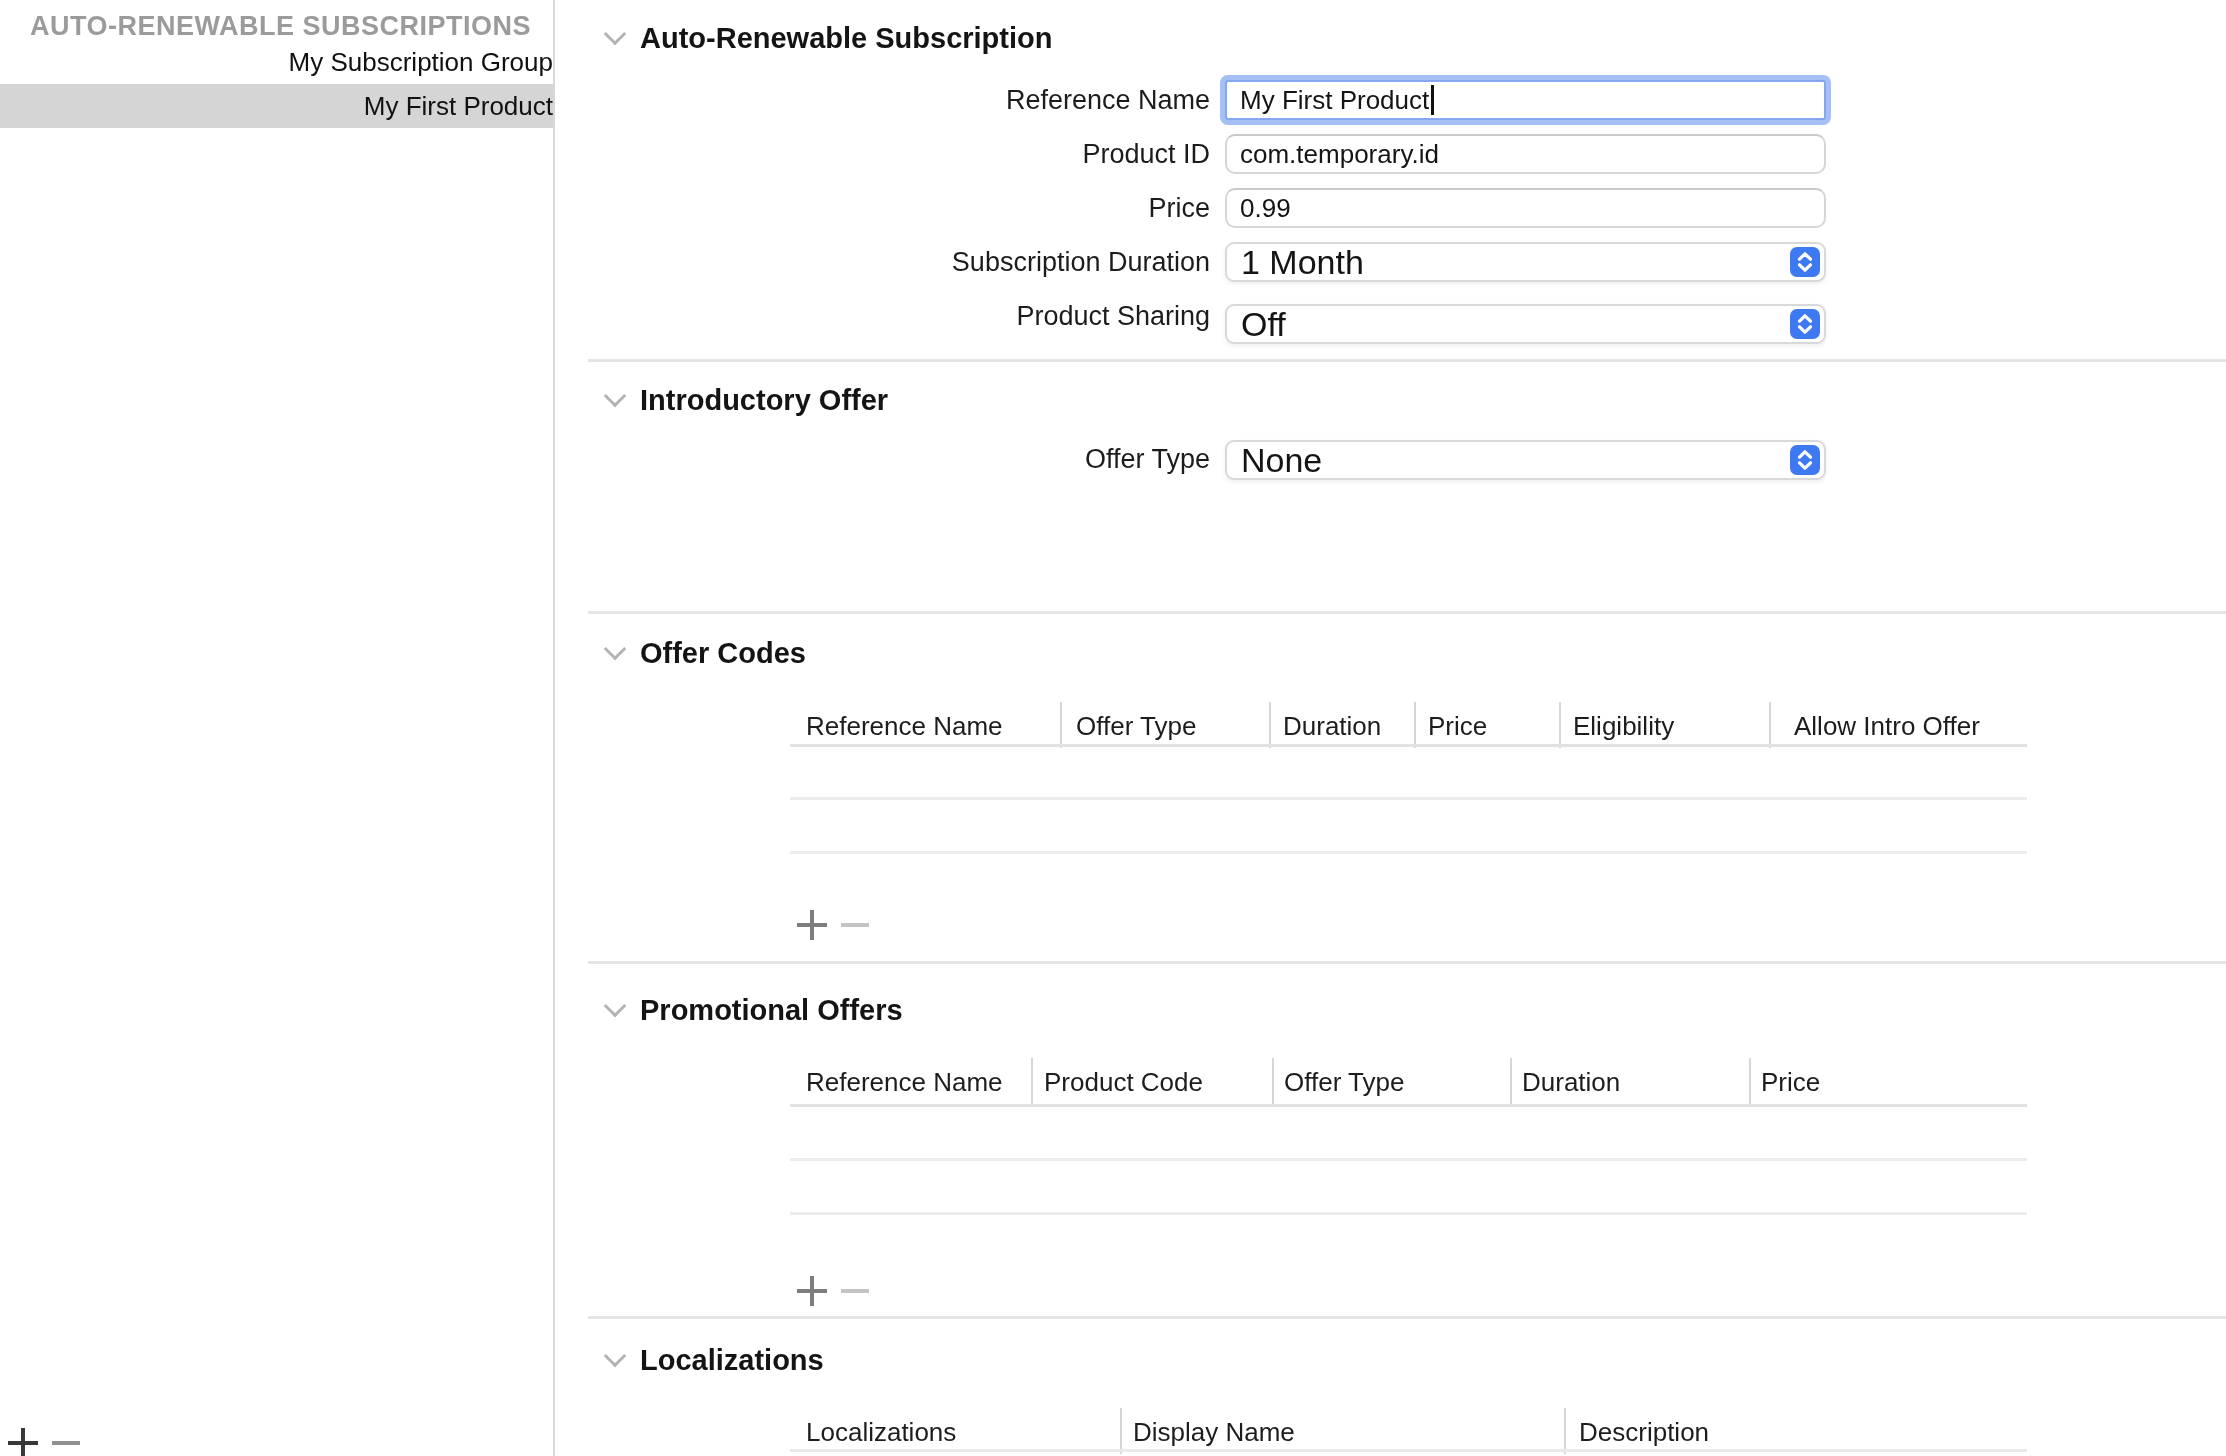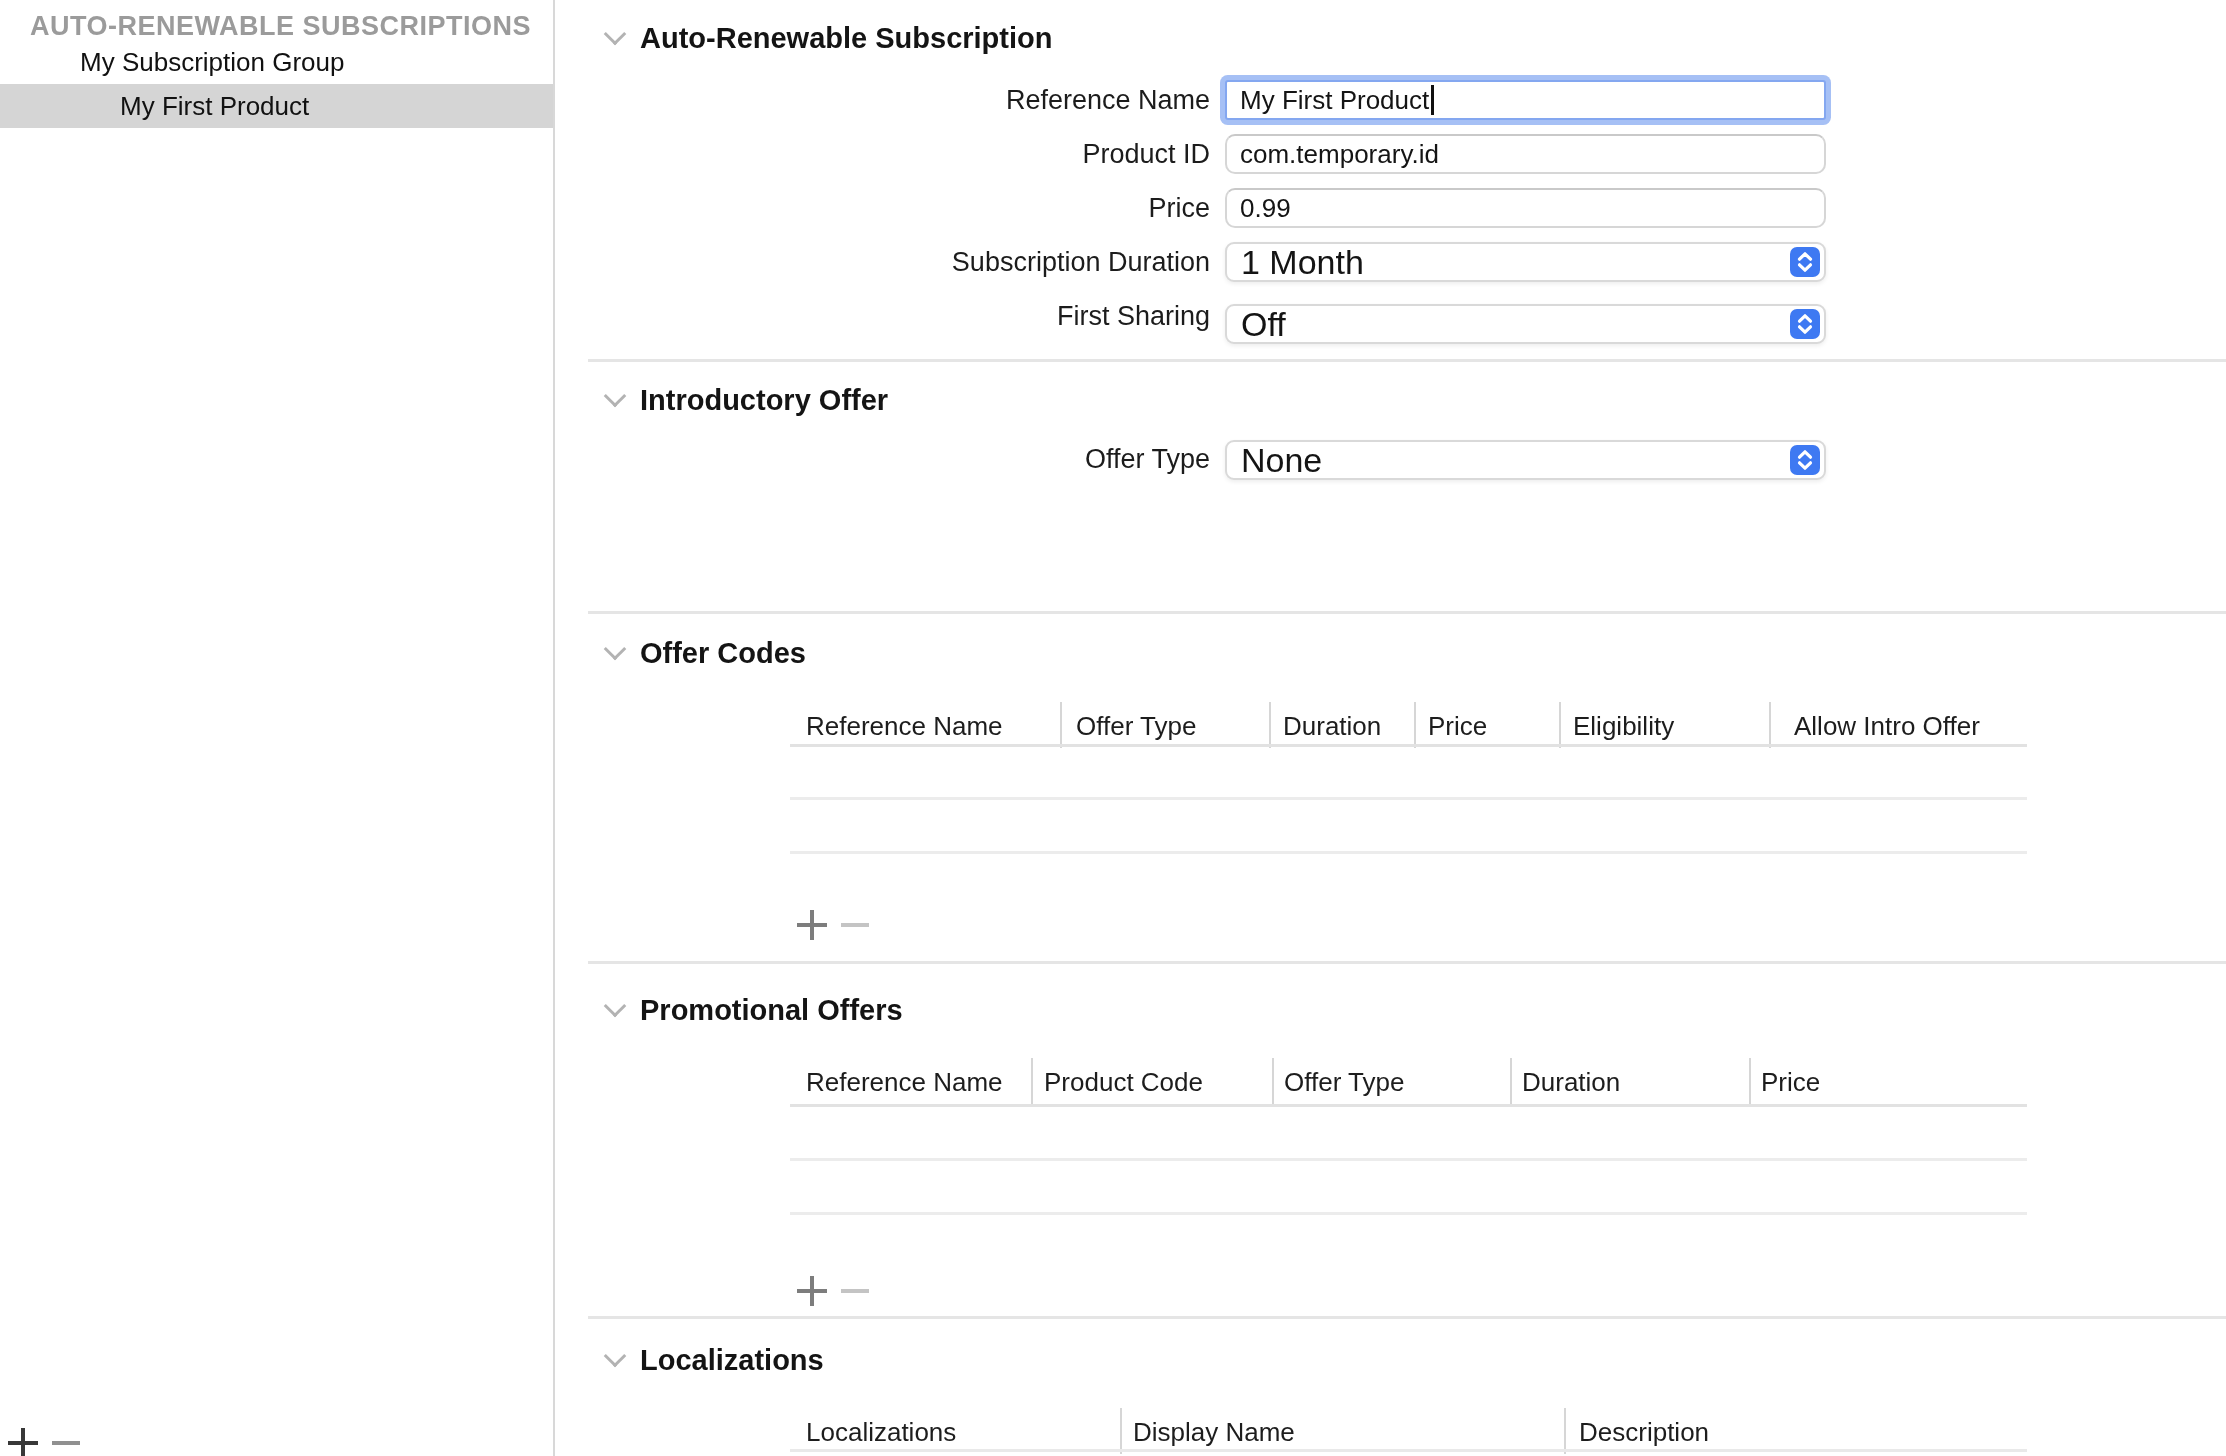--- a/index.html
+++ b/index.html
@@ -7,21 +7,21 @@
     width:2226px;height:1456px;position:relative;overflow:hidden;
     background:#ffffff;font-family:"Liberation Sans", sans-serif;color:#1c1c1c;
     -webkit-font-smoothing:antialiased;
   }
   
   .sidebar{position:absolute;left:0;top:0;width:553px;height:1456px;background:#ffffff;}
   .sidebar-divider{position:absolute;left:553px;top:0;width:2px;height:1456px;background:#d8d8d8;}
   .sb-header{position:absolute;left:30px;top:10px;height:32px;line-height:32px;
     font-size:27px;font-weight:bold;color:#9b9b9b;letter-spacing:.5px;white-space:nowrap;}
   .sb-item{position:absolute;left:0;width:553px;height:44px;line-height:44px;
-    font-size:26px;color:#111;white-space:nowrap;}
+    font-size:26px;color:#111;white-space:nowrap;text-align:right;}
   .sb-item.group{top:40px;padding-left:80px;box-sizing:border-box;}
   .sb-item.selected{top:84px;background:#d5d5d5;padding-left:120px;box-sizing:border-box;}
   
   .chev{position:absolute;width:13px;height:13px;border-right:3px solid #b3b3b3;
     border-bottom:3px solid #b3b3b3;transform:rotate(45deg);}
   .icon-plus{position:relative;display:inline-block;width:30px;height:30px;}
   .icon-plus::before{content:"";position:absolute;left:0;top:13px;width:30px;height:4px;background:currentColor;}
   .icon-plus::after{content:"";position:absolute;left:13px;top:0;width:4px;height:30px;background:currentColor;}
   .icon-minus{position:relative;display:inline-block;width:28px;height:30px;}
   .icon-minus::before{content:"";position:absolute;left:0;top:13px;width:28px;height:4px;background:currentColor;}
@@ -90,21 +90,21 @@
 <div class="popup" style="top:242px;">
   <span class="popup-value">1 Month</span>
   <span class="popup-stepper">
     <svg width="30" height="30" viewBox="0 0 30 30">
         <path d="M9.5 12.2 L15 6.8 L20.5 12.2" fill="none" stroke="#fff" stroke-width="3.2" stroke-linecap="round" stroke-linejoin="round"></path>
         <path d="M9.5 17.8 L15 23.2 L20.5 17.8" fill="none" stroke="#fff" stroke-width="3.2" stroke-linecap="round" stroke-linejoin="round"></path>
       </svg>
   </span>
 </div>
 
-<div class="flabel" style="top:300px;">First Sharing</div>
+<div class="flabel" style="top:300px;">Product Sharing</div>
 <div class="popup" style="top:304px;">
   <span class="popup-value">Off</span>
   <span class="popup-stepper">
     <svg width="30" height="30" viewBox="0 0 30 30">
         <path d="M9.5 12.2 L15 6.8 L20.5 12.2" fill="none" stroke="#fff" stroke-width="3.2" stroke-linecap="round" stroke-linejoin="round"></path>
         <path d="M9.5 17.8 L15 23.2 L20.5 17.8" fill="none" stroke="#fff" stroke-width="3.2" stroke-linecap="round" stroke-linejoin="round"></path>
       </svg>
   </span>
 </div>
 

